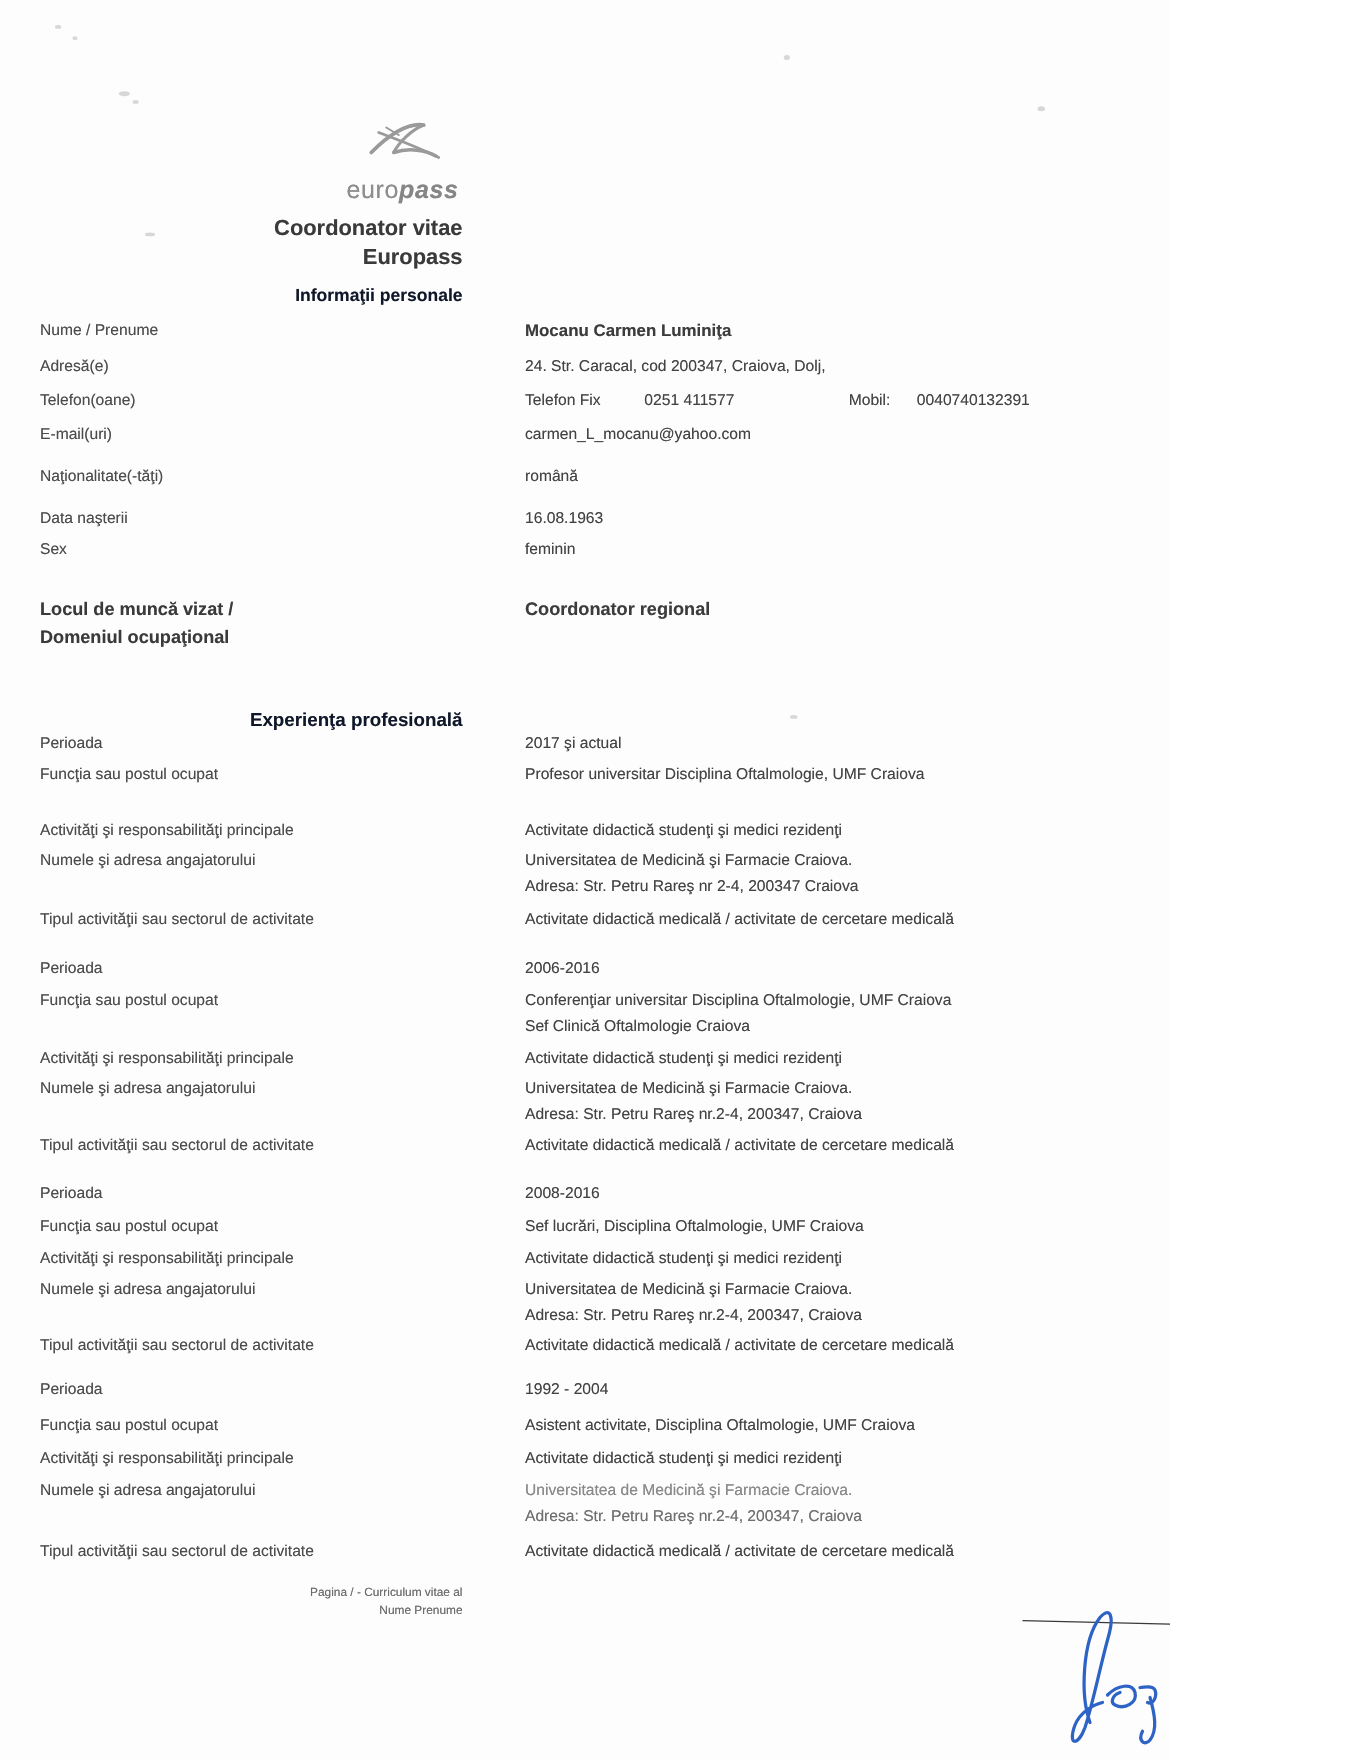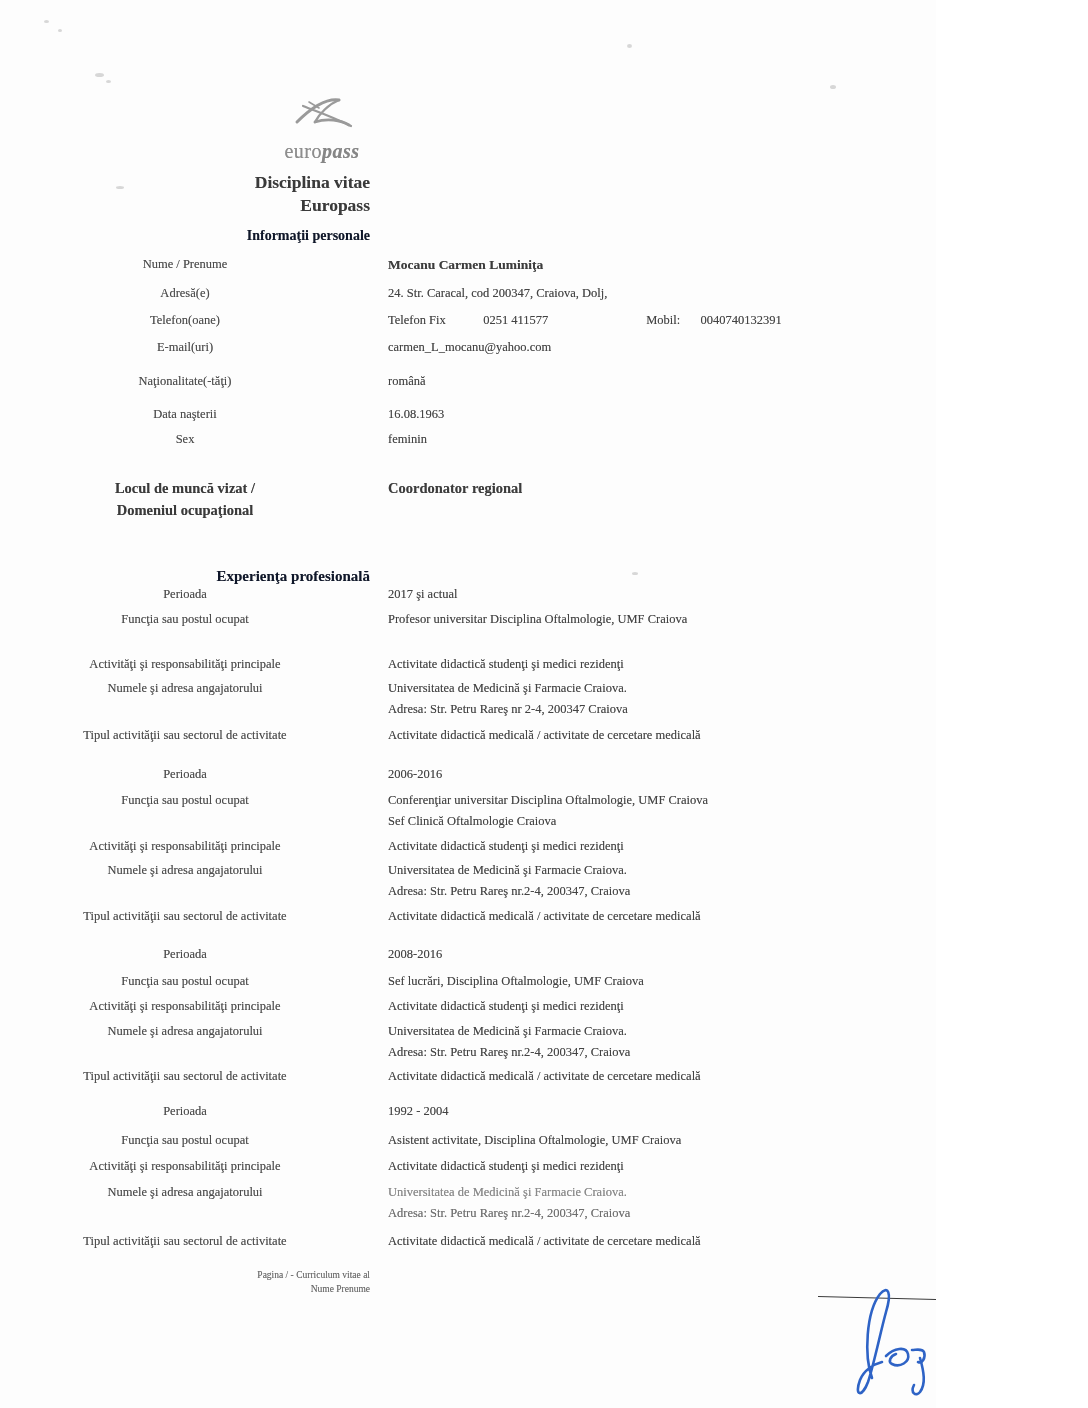--- a/index.html
+++ b/index.html
@@ -1,23 +1,23 @@
 <!DOCTYPE html>
 <html><head>
 <meta charset="utf-8">
 <style>
   html,body{margin:0;padding:0;background:#ffffff;}
   .page{
     position:relative; width:936px; height:1408px; background:#fdfdfd;
-    font-family:Liberation Serif, serif; color:#454545;
+    font-family:Liberation Sans, sans-serif; color:#454545;
     overflow:hidden; filter: blur(0.22px);
     text-shadow: 0 0 0.45px rgba(80,80,80,0.5);
   }
   .row{position:absolute; left:0; width:1088px; display:flex; align-items:flex-start;}
-  .lbl{width:370px; text-align:center; font-size:12.5px; color:#4c4c4c; flex-shrink:0; line-height:20px;}
+  .lbl{width:370px; text-align:left; font-size:12.5px; color:#4c4c4c; flex-shrink:0; line-height:20px;padding-left:32px;}
   .val{margin-left:18px; font-size:12.5px; color:#434343; line-height:21px; max-width:660px;}
   .val.bold{font-weight:bold; font-size:13.5px; color:#3c3c3c;}
   .title-block{position:absolute; left:60px; width:310px; text-align:right;
     font-weight:bold; font-size:17.5px; color:#3a3a3a; line-height:23px;}
   .section-label{position:absolute; left:60px; width:310px; text-align:right;
     font-weight:bold; font-size:14px; color:#0f172a;}
   .big-label{font-weight:bold; font-size:14.5px; color:#3a3a3a; line-height:22px;}
   .logo{position:absolute; left:262px; top:92px; width:120px; text-align:center;}
   .logo-text{font-size:20px; color:#8e8e8e; letter-spacing:0.5px;}
   .logo-text .pass{font-weight:bold; font-style:italic; color:#868686;}
@@ -51,21 +51,21 @@
         <path d="M60 8 C 50 12, 40 22, 36 30" stroke-width="2.4"></path>
         <path d="M24 14 C 34 18, 52 24, 72 34" stroke-width="2.2"></path>
         <path d="M36 30 C 48 26, 62 28, 70 33" stroke-width="2.8"></path>
         <path d="M30 10 L 40 16" stroke-width="1.6"></path>
       </g>
     </svg>
     <div class="logo-text"><span>euro</span><span class="pass">pass</span></div>
   </div>
 
   <div class="title-block" style="top:171px;">
-    <div>Disciplina vitae</div>
+    <div>Coordonator vitae</div>
     <div>Europass</div>
   </div>
 
   <div class="section-label" style="top:228px;">Informaţii personale</div>
 
   <div class="row" style="top:254px;">
     <div class="lbl">Nume / Prenume</div>
     <div class="val bold">Mocanu Carmen Luminiţa</div>
   </div>
 

